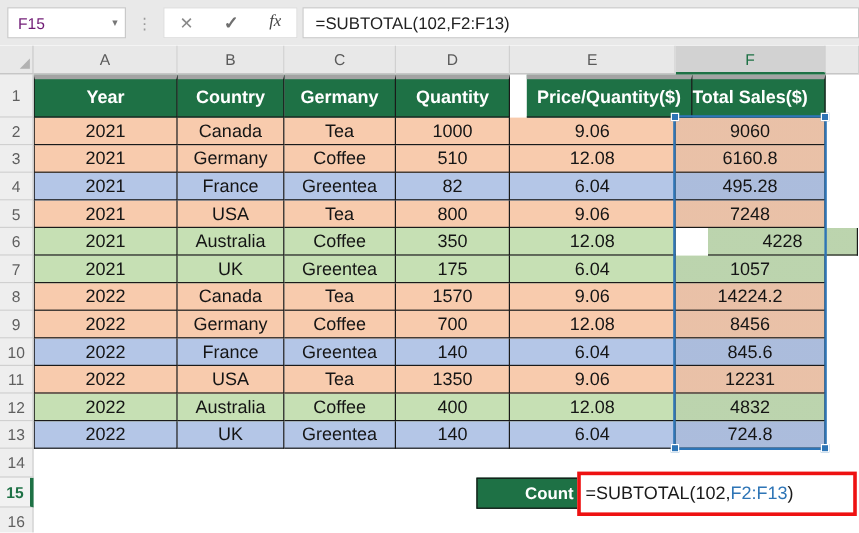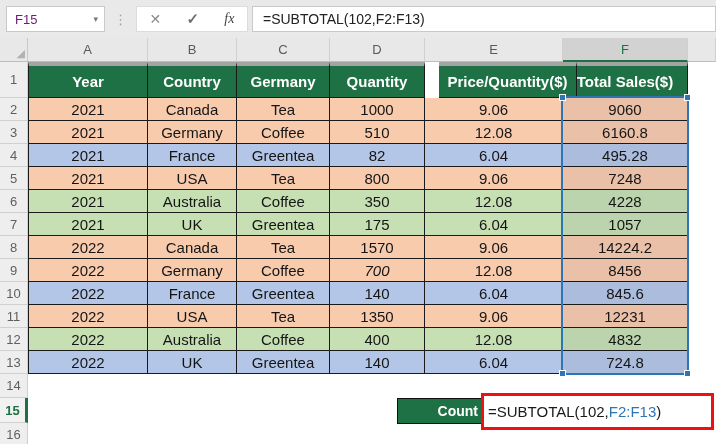--- a/index.html
+++ b/index.html
@@ -100,40 +100,40 @@
       <div class="gcell rowhead" style="left: 0px; top: 267px; width: 28px; height: 23px;">11</div>
       <div class="gcell tcell ftint" style="left: 563px; top: 244px; width: 125px; height: 23px; background-color: rgb(180, 198, 231);">845.6</div>
       <div class="gcell tcell" style="left: 425px; top: 244px; width: 138px; height: 23px; background-color: rgb(180, 198, 231);">6.04</div>
       <div class="gcell tcell" style="left: 330px; top: 244px; width: 95px; height: 23px; background-color: rgb(180, 198, 231);">140</div>
       <div class="gcell tcell" style="left: 237px; top: 244px; width: 93px; height: 23px; background-color: rgb(180, 198, 231);">Greentea</div>
       <div class="gcell tcell" style="left: 148px; top: 244px; width: 89px; height: 23px; background-color: rgb(180, 198, 231);">France</div>
       <div class="gcell tcell firstcol" style="left: 28px; top: 244px; width: 120px; height: 23px; background-color: rgb(180, 198, 231);">2022</div>
       <div class="gcell rowhead" style="left: 0px; top: 244px; width: 28px; height: 23px;">10</div>
       <div class="gcell tcell ftint" style="left: 563px; top: 221px; width: 125px; height: 23px; background-color: rgb(248, 203, 173);">8456</div>
       <div class="gcell tcell" style="left: 425px; top: 221px; width: 138px; height: 23px; background-color: rgb(248, 203, 173);">12.08</div>
-      <div class="gcell tcell" style="left: 330px; top: 221px; width: 95px; height: 23px; background-color: rgb(248, 203, 173); font-style: italic;">700</div>
+      <div class="gcell tcell" style="left: 330px; top: 221px; width: 95px; height: 23px; background-color: rgb(248, 203, 173);">700</div>
       <div class="gcell tcell" style="left: 237px; top: 221px; width: 93px; height: 23px; background-color: rgb(248, 203, 173);">Coffee</div>
       <div class="gcell tcell" style="left: 148px; top: 221px; width: 89px; height: 23px; background-color: rgb(248, 203, 173);">Germany</div>
       <div class="gcell tcell firstcol" style="left: 28px; top: 221px; width: 120px; height: 23px; background-color: rgb(248, 203, 173);">2022</div>
       <div class="gcell rowhead" style="left: 0px; top: 221px; width: 28px; height: 23px;">9</div>
       <div class="gcell tcell ftint" style="left: 563px; top: 198px; width: 125px; height: 23px; background-color: rgb(248, 203, 173);">14224.2</div>
       <div class="gcell tcell" style="left: 425px; top: 198px; width: 138px; height: 23px; background-color: rgb(248, 203, 173);">9.06</div>
       <div class="gcell tcell" style="left: 330px; top: 198px; width: 95px; height: 23px; background-color: rgb(248, 203, 173);">1570</div>
       <div class="gcell tcell" style="left: 237px; top: 198px; width: 93px; height: 23px; background-color: rgb(248, 203, 173);">Tea</div>
       <div class="gcell tcell" style="left: 148px; top: 198px; width: 89px; height: 23px; background-color: rgb(248, 203, 173);">Canada</div>
       <div class="gcell tcell firstcol" style="left: 28px; top: 198px; width: 120px; height: 23px; background-color: rgb(248, 203, 173);">2022</div>
       <div class="gcell rowhead" style="left: 0px; top: 198px; width: 28px; height: 23px;">8</div>
       <div class="gcell tcell ftint" style="left: 563px; top: 175px; width: 125px; height: 23px; background-color: rgb(198, 224, 180);">1057</div>
       <div class="gcell tcell" style="left: 425px; top: 175px; width: 138px; height: 23px; background-color: rgb(198, 224, 180);">6.04</div>
       <div class="gcell tcell" style="left: 330px; top: 175px; width: 95px; height: 23px; background-color: rgb(198, 224, 180);">175</div>
       <div class="gcell tcell" style="left: 237px; top: 175px; width: 93px; height: 23px; background-color: rgb(198, 224, 180);">Greentea</div>
       <div class="gcell tcell" style="left: 148px; top: 175px; width: 89px; height: 23px; background-color: rgb(198, 224, 180);">UK</div>
       <div class="gcell tcell firstcol" style="left: 28px; top: 175px; width: 120px; height: 23px; background-color: rgb(198, 224, 180);">2021</div>
       <div class="gcell rowhead" style="left: 0px; top: 175px; width: 28px; height: 23px;">7</div>
-      <div class="gcell tcell ftint" style="left: 563px; top: 152px; width: 125px; height: 23px; background-color: rgb(198, 224, 180);">4228</div>
+      <div class="gcell tcell ftint" style="left: 590px; top: 152px; width: 125px; height: 23px; background-color: rgb(198, 224, 180);">4228</div>
       <div class="gcell tcell" style="left: 425px; top: 152px; width: 138px; height: 23px; background-color: rgb(198, 224, 180);">12.08</div>
       <div class="gcell tcell" style="left: 330px; top: 152px; width: 95px; height: 23px; background-color: rgb(198, 224, 180);">350</div>
       <div class="gcell tcell" style="left: 237px; top: 152px; width: 93px; height: 23px; background-color: rgb(198, 224, 180);">Coffee</div>
       <div class="gcell tcell" style="left: 148px; top: 152px; width: 89px; height: 23px; background-color: rgb(198, 224, 180);">Australia</div>
       <div class="gcell tcell firstcol" style="left: 28px; top: 152px; width: 120px; height: 23px; background-color: rgb(198, 224, 180);">2021</div>
       <div class="gcell rowhead" style="left: 0px; top: 152px; width: 28px; height: 23px;">6</div>
       <div class="gcell tcell ftint" style="left: 563px; top: 129px; width: 125px; height: 23px; background-color: rgb(248, 203, 173);">7248</div>
       <div class="gcell tcell" style="left: 425px; top: 129px; width: 138px; height: 23px; background-color: rgb(248, 203, 173);">9.06</div>
       <div class="gcell tcell" style="left: 330px; top: 129px; width: 95px; height: 23px; background-color: rgb(248, 203, 173);">800</div>
       <div class="gcell tcell" style="left: 237px; top: 129px; width: 93px; height: 23px; background-color: rgb(248, 203, 173);">Tea</div>

